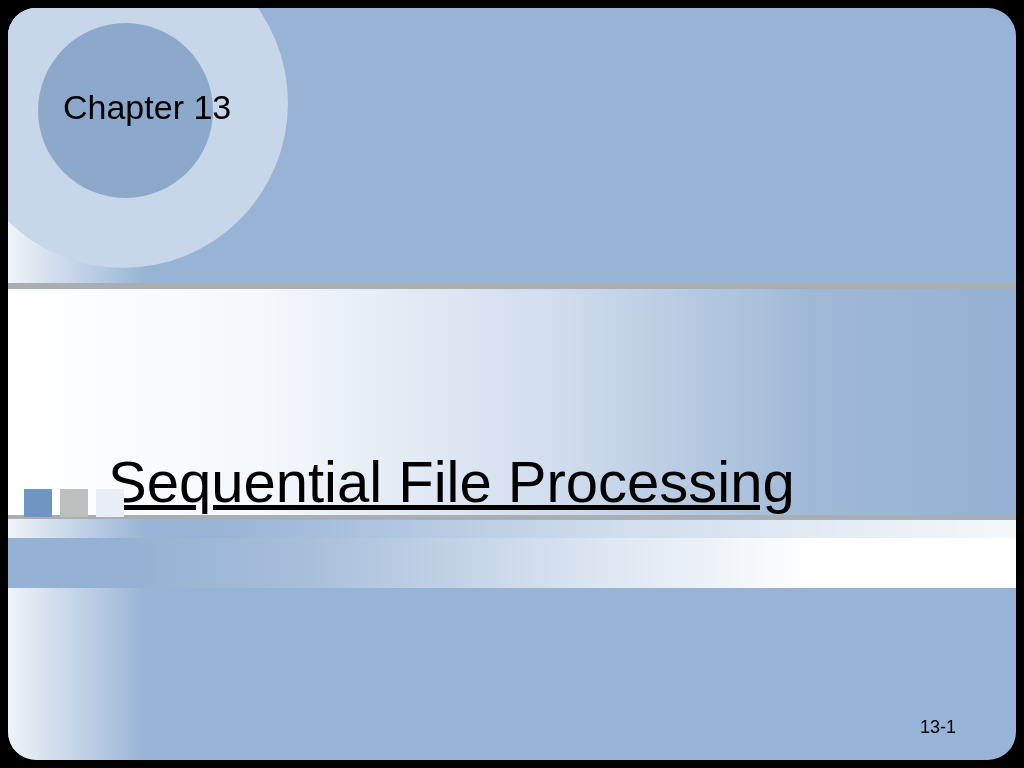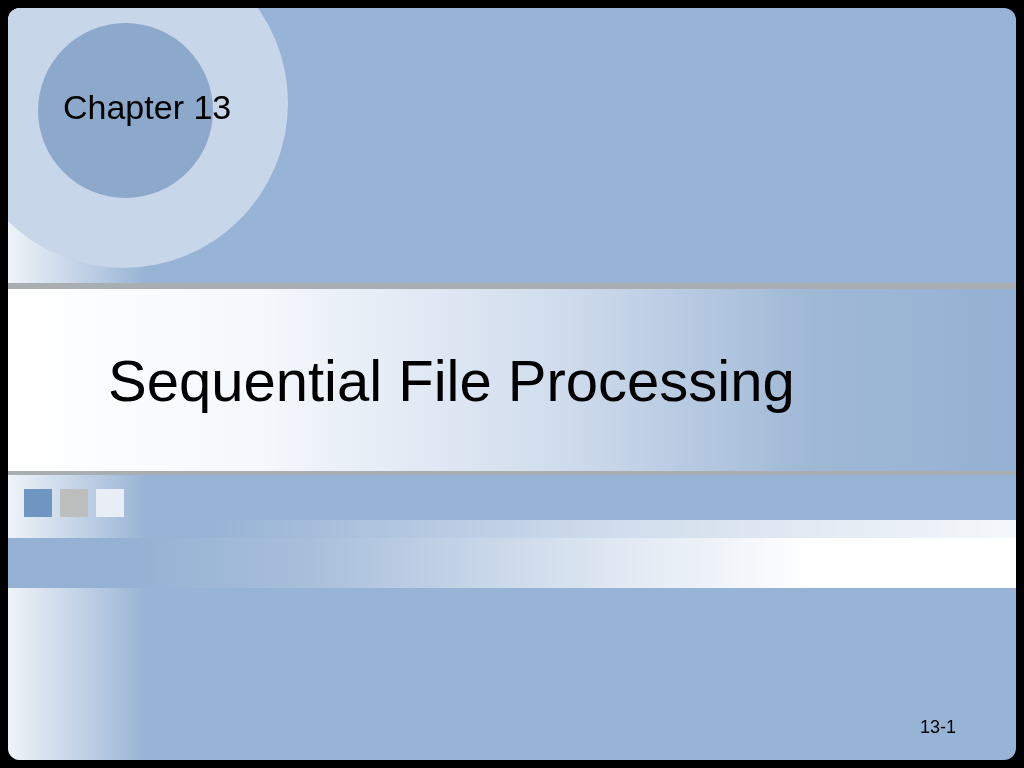--- a/index.html
+++ b/index.html
@@ -1,21 +1,21 @@
 <!DOCTYPE html>
 <html><head>
 <meta charset="utf-8">
 <style>
   * { margin: 0; padding: 0; box-sizing: border-box; }
   html, body { width: 1024px; height: 768px; overflow: hidden; background: #000; font-family: Arial, Helvetica, sans-serif; }
   .slide {
     position: absolute;
     top: 8px; left: 8px; right: 8px; bottom: 8px;
     background: #97b3d5;
-    border-radius: 12px;
+    border-radius: 28px;
     overflow: hidden;
   }
   
   .circle-outer {
     position: absolute;
     width: 330px; height: 330px;
     border-radius: 50%;
     background: #c7d6e8;
     top: -70px; left: -50px;
   }
@@ -30,26 +30,27 @@
   
   .left-wash {
     position: absolute;
     top: 0; bottom: 0; left: 0; width: 140px;
     background: linear-gradient(to right, rgba(255,255,255,0.85), rgba(255,255,255,0));
   }
   
   .title-band {
     position: absolute;
     left: 0; right: 0;
-    top: 275px; height: 192px;
+    top: 275px; height: 236px;
     background: linear-gradient(to right, #ffffff 0%, #f5f8fc 25%, #d0dced 55%, #9fb8d6 80%, #95b1d3 100%);
     border-top: 6px solid #a9aeb3;
     border-bottom: 4px solid #a9aeb3;
     display: flex;
-    align-items: center;
+    align-items: flex-end;
+    text-decoration: underline;
   }
   .title-text {
     font-size: 58px;
     color: #000;
     padding-left: 100px;
     font-weight: 400;
   }
   
   .accent-row {
     position: absolute;

